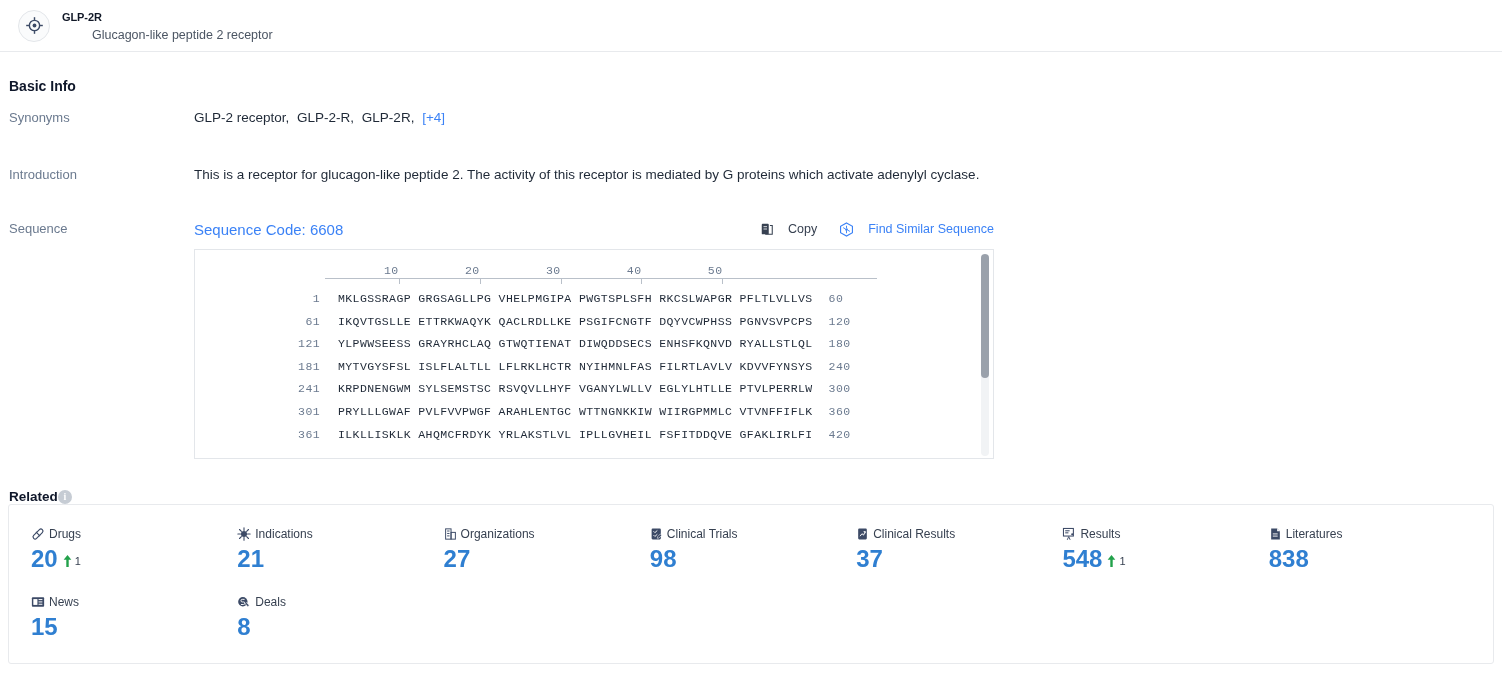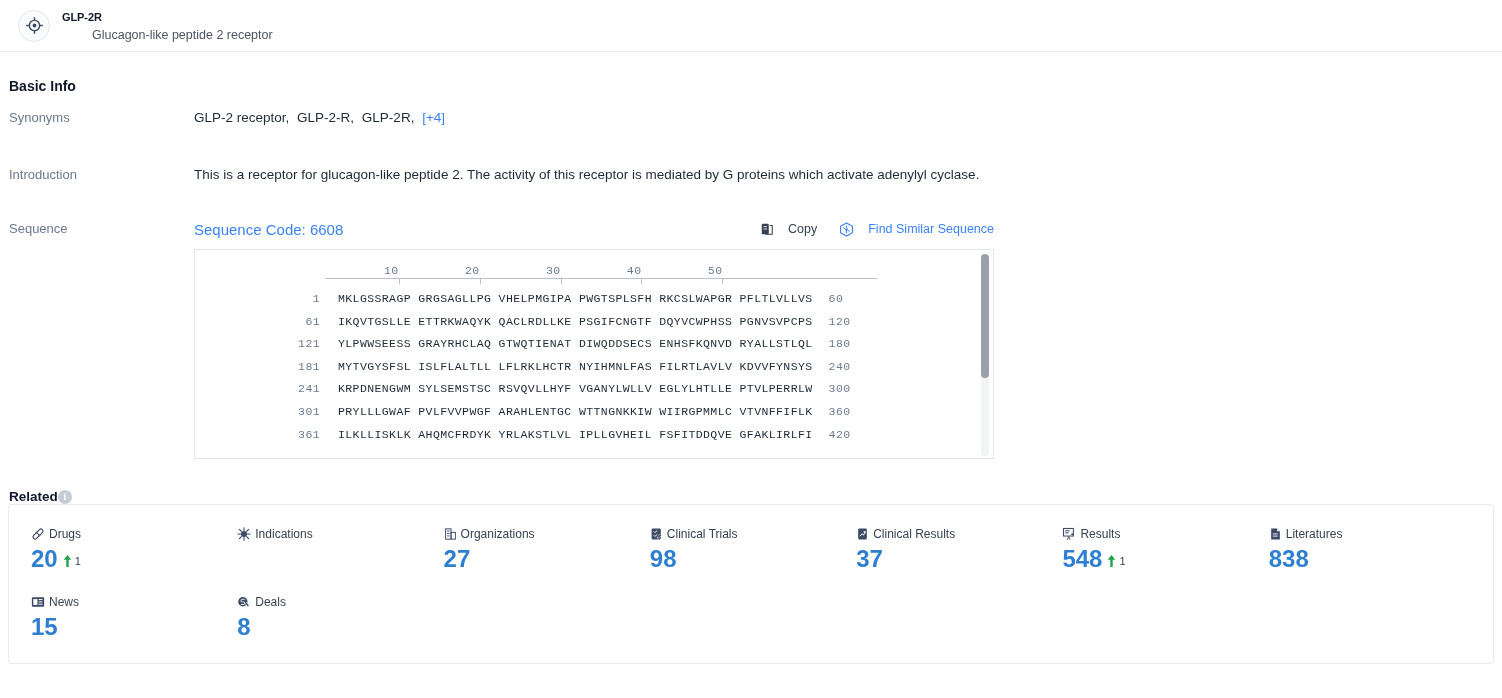--- a/index.html
+++ b/index.html
@@ -355,20 +355,23 @@
                   <line x1="18" y1="12" x2="22.5" y2="12"></line>
                   <line x1="4.3" y1="4.3" x2="7.5" y2="7.5"></line>
                   <line x1="16.5" y1="16.5" x2="19.7" y2="19.7"></line>
                   <line x1="19.7" y1="4.3" x2="16.5" y2="7.5"></line>
                   <line x1="7.5" y1="16.5" x2="4.3" y2="19.7"></line>
                 </g>
               </svg>
             </span>
             <span class="stat-label">Indications</span>
           </div>
+          <div class="stat-bottom">
+            <span class="stat-value">21</span>
+          </div>
         </div>
         <div class="stat">
           <div class="stat-top">
             <span>
               <svg width="13" height="14" viewBox="0 0 24 24" fill="none" stroke="#3c4a66" stroke-width="1.8">
                 <rect x="3" y="2.5" width="10" height="19"></rect>
                 <rect x="13" y="9" width="8" height="12.5"></rect>
                 <line x1="5.8" y1="6.5" x2="10.2" y2="6.5"></line>
                 <line x1="5.8" y1="11" x2="10.2" y2="11"></line>
                 <line x1="5.8" y1="15.5" x2="10.2" y2="15.5"></line>

